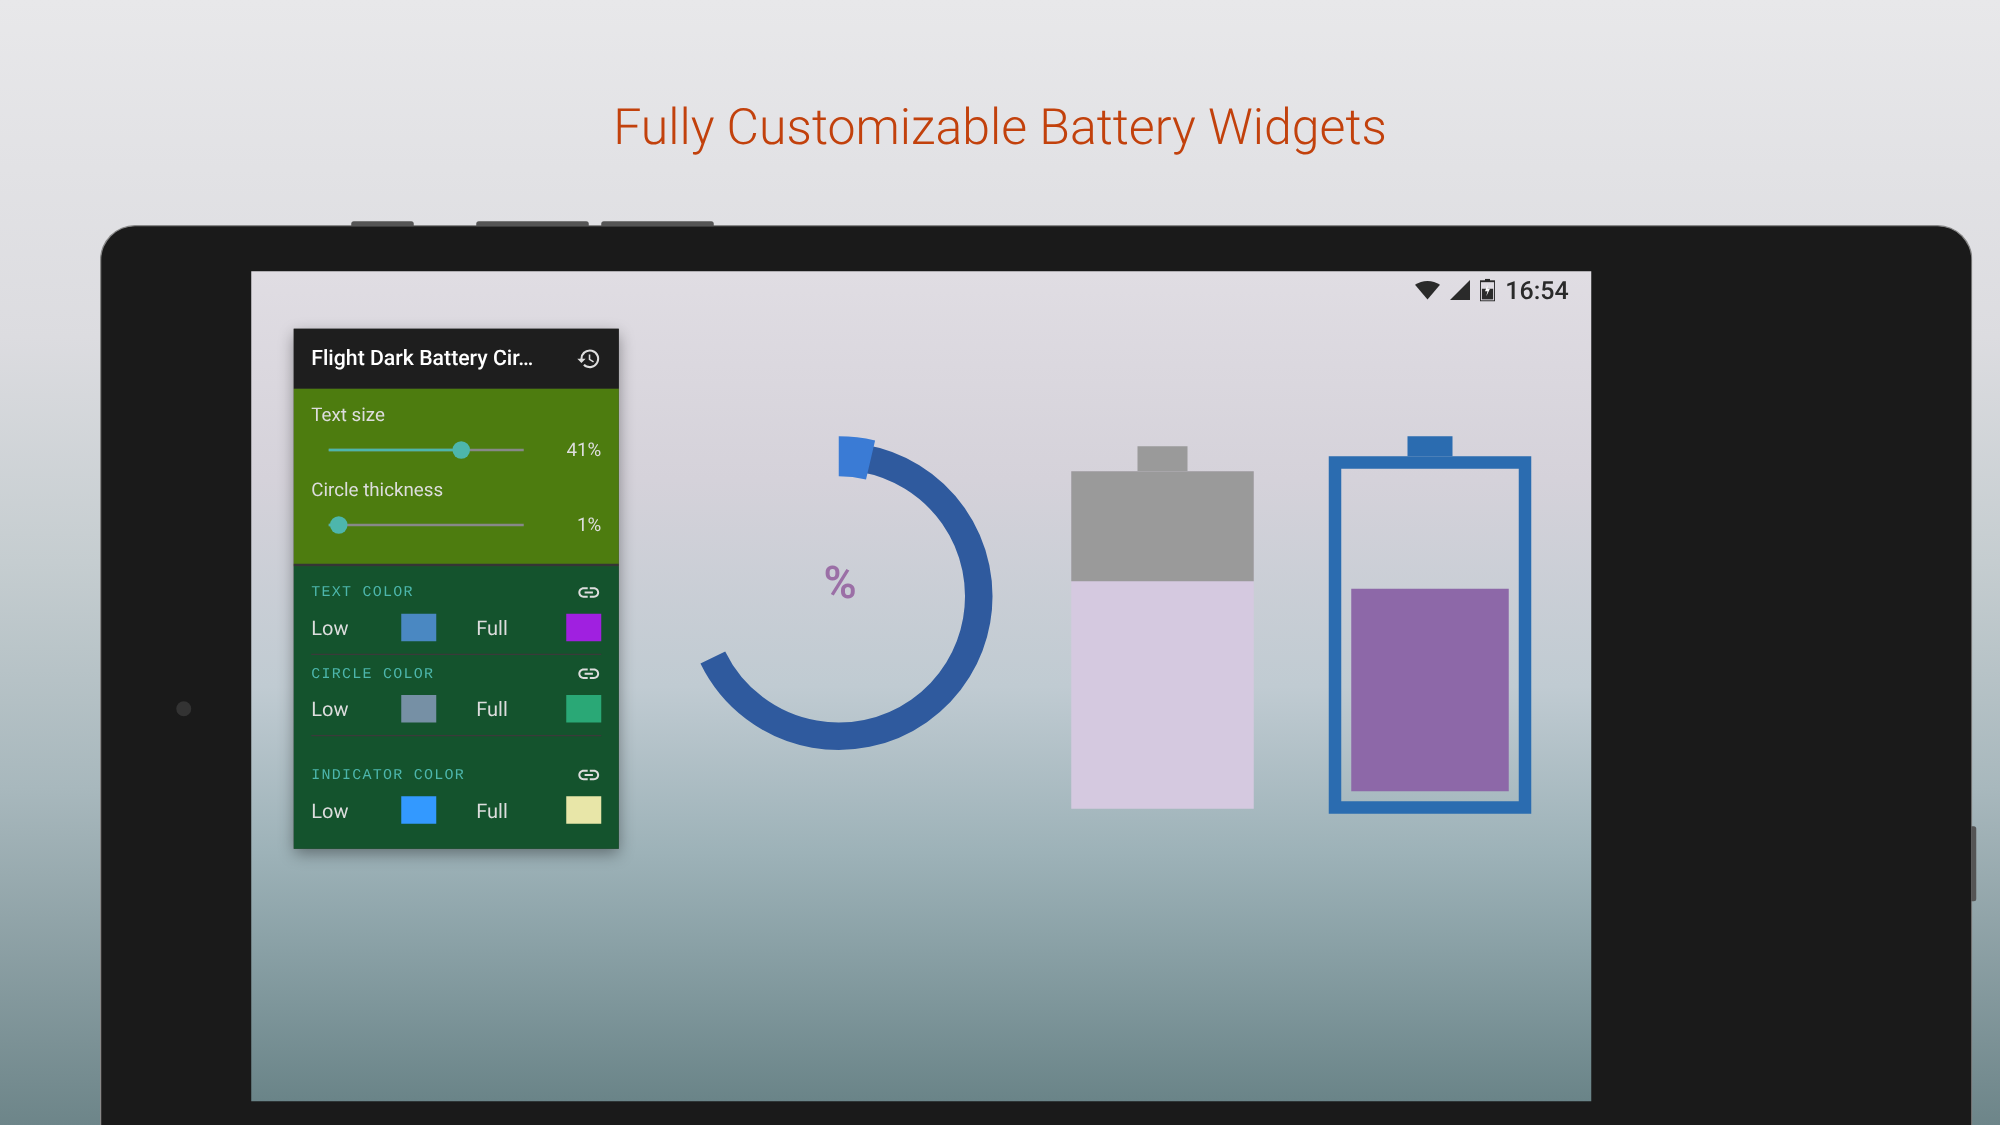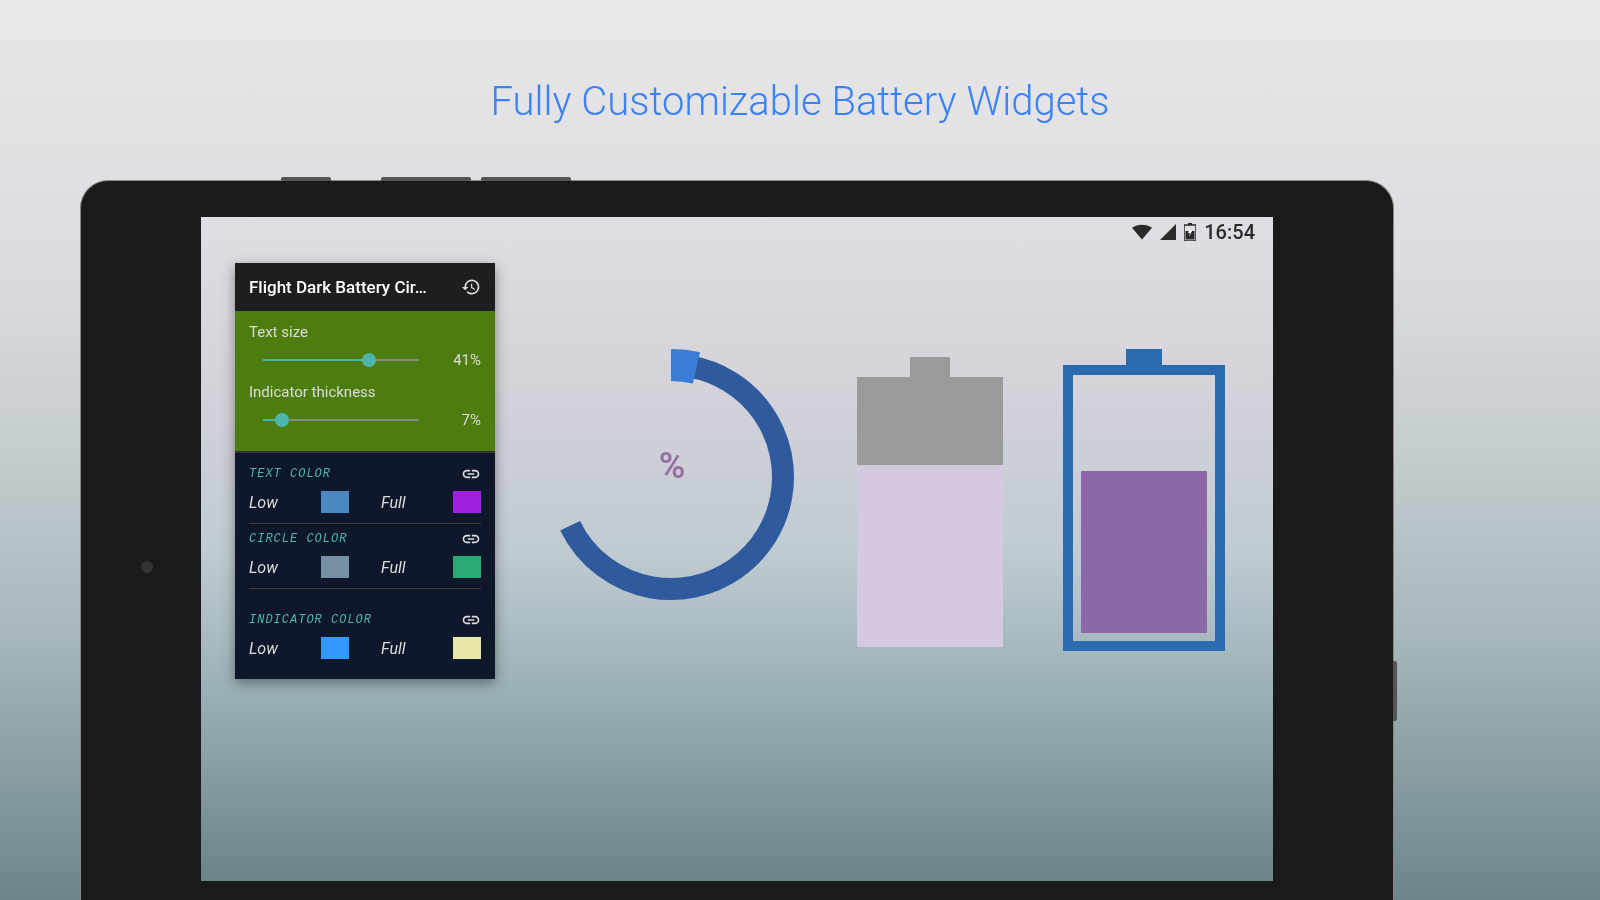--- a/index.html
+++ b/index.html
@@ -8,28 +8,28 @@
   height: 900px;
   font-family: -apple-system, BlinkMacSystemFont, "Segoe UI", Roboto, sans-serif;
   background: linear-gradient(180deg, #e8e8ea 0%, #dcdce0 30%, #c5cdd0 50%, #a8b8bd 70%, #6d8589 100%);
   overflow: hidden;
   position: relative;
 }
 .page-title {
   text-align: center;
   font-size: 40px;
   font-weight: 300;
-  color: #3b82f6;
+  color: #c2410c;
   padding-top: 78px;
 }
 .tablet-frame {
   position: absolute;
   left: 80px;
   top: 180px;
-  width: 1314px;
+  width: 1498px;
   height: 720px;
   background: #1a1a1a;
   border-radius: 28px 28px 0 0;
   border-top: 1px solid #888;
   border-left: 1px solid #888;
   border-right: 1px solid #888;
 }
 .tablet-screen {
   position: absolute;
   left: 120px;
@@ -152,21 +152,21 @@
   border-radius: 50%;
   margin-left: -7px;
   cursor: pointer;
 }
 .slider-value {
   color: #ddd;
   font-size: 15px;
   min-width: 38px;
   text-align: right;
 }
-.colors-section { background: #0f172a; padding: 6px 14px 10px; font-style: italic; }
+.colors-section { background: #14532d; padding: 6px 14px 10px; }
 .color-block {
   padding-top: 8px;
   padding-bottom: 6px;
   border-bottom: 1px solid #3a3a3a;
 }
 .color-block:last-child { border-bottom: none; margin-top: 16px; }
 .color-heading-row {
   display: flex;
   align-items: center;
   justify-content: space-between;
@@ -306,27 +306,27 @@
           <div class="slider-label">Text size</div>
           <div class="slider-row">
             <div class="slider-track">
               <div class="slider-fill" style="width:68%"></div>
               <div class="slider-thumb" style="left:68%"></div>
             </div>
             <div class="slider-value">41%</div>
           </div>
         </div>
         <div class="slider-group">
-          <div class="slider-label">Indicator thickness</div>
+          <div class="slider-label">Circle thickness</div>
           <div class="slider-row">
             <div class="slider-track">
-              <div class="slider-fill" style="width:12%"></div>
-              <div class="slider-thumb" style="left:12%"></div>
+              <div class="slider-fill" style="width:5%"></div>
+              <div class="slider-thumb" style="left:5%"></div>
             </div>
-            <div class="slider-value">7%</div>
+            <div class="slider-value">1%</div>
           </div>
         </div>
       </div>
 
       <div class="colors-section">
         <div class="color-block">
           <div class="color-heading-row">
             <div class="color-heading">TEXT COLOR</div>
             <svg class="link-icon" width="20" height="14" viewBox="0 0 24 12">
                 <path fill="currentColor" d="M3.9 6c0-1.71 1.39-3.1 3.1-3.1h4V1H7C4.24 1 2 3.24 2 6s2.24 5 5 5h4V9.1H7c-1.71 0-3.1-1.39-3.1-3.1zM8 7h8V5H8v2zm9-6h-4v1.9h4c1.71 0 3.1 1.39 3.1 3.1s-1.39 3.1-3.1 3.1h-4V11h4c2.76 0 5-2.24 5-5s-2.24-5-5-5z"></path>

